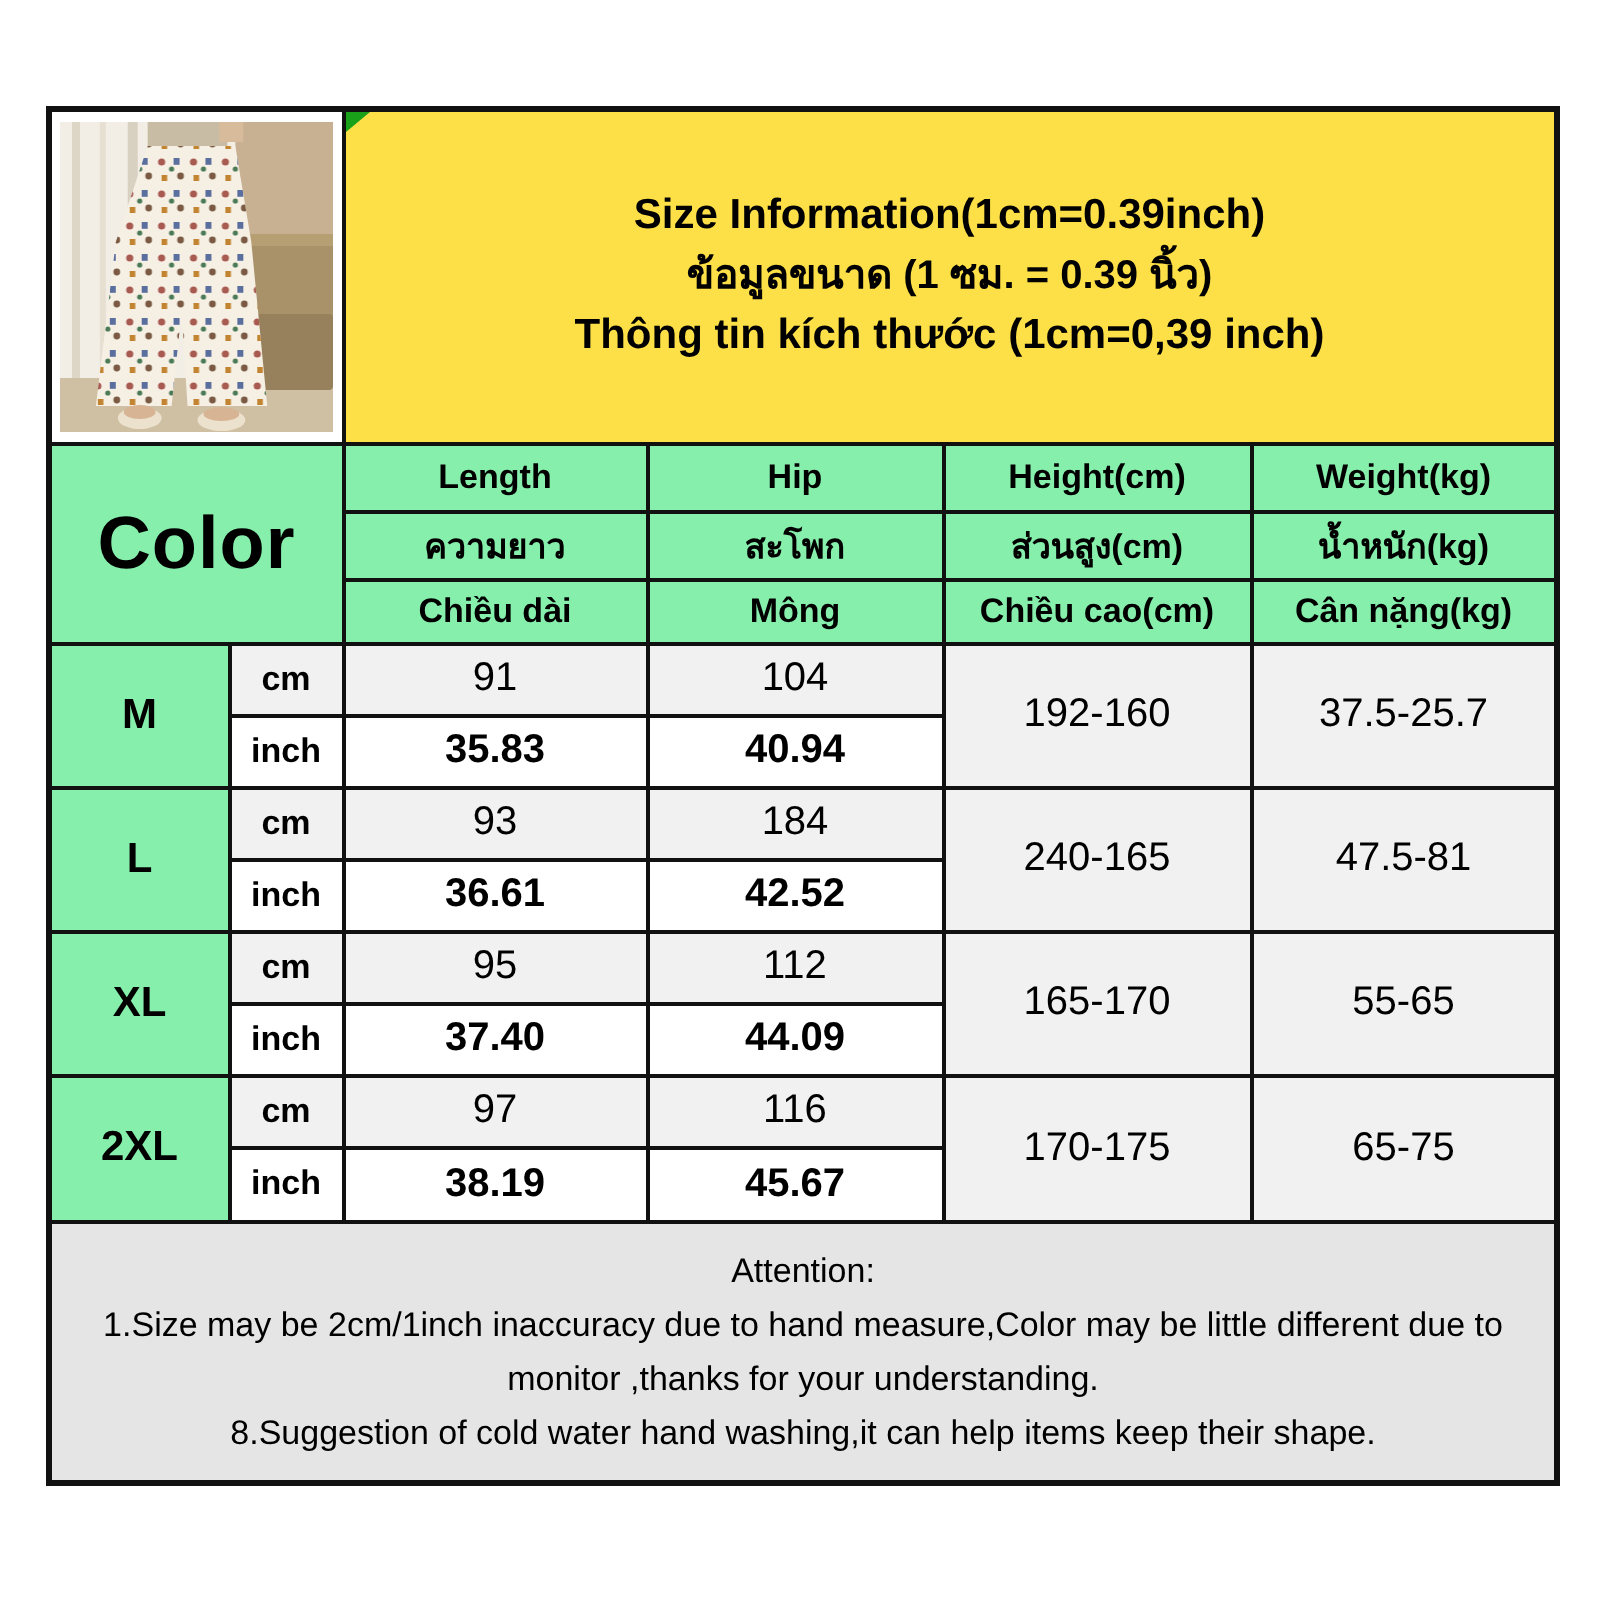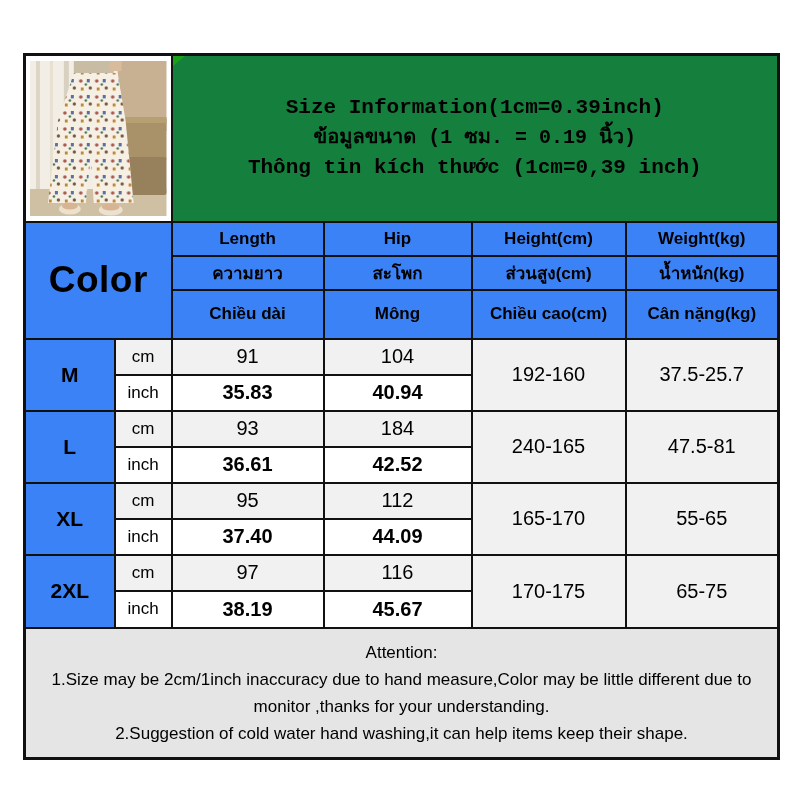--- a/index.html
+++ b/index.html
@@ -10,30 +10,30 @@
   }
   table.size-chart{
     position:absolute;left:23px;top:53px;width:754px;
     border-collapse:collapse;table-layout:fixed;
     border:3px solid #111;
   }
   table.size-chart td{
     border:2px solid #111;text-align:center;vertical-align:middle;
     padding:0;overflow:hidden;
   }
-  .c-head{background:#3b82f6;}
+  .c-head{background:#86efac;}
   .c-tint{background:#f1f1f1;}
   .c-white{background:#ffffff;font-weight:bold;}
-  .title-cell{background:#15803d;position:relative;font-family:Liberation Mono, monospace;}
+  .title-cell{background:#fde047;position:relative;}
   .title-line{font-weight:bold;font-size:21px;line-height:30px;}
   .title-line.th{font-size:20px;}
   .big-size{font-weight:bold;font-size:37px;letter-spacing:0.5px;}
   .hdr{font-weight:bold;font-size:17px;}
   .size-name{font-weight:bold;font-size:21px;}
-  .unit{font-weight:normal;font-size:17px;}
+  .unit{font-weight:bold;font-size:17px;}
   .val{font-size:20px;}
   .photo-cell{background:#ffffff;}
   .photo-wrap{margin:4px;height:155px;}
   .photo-wrap svg{display:block;width:100%;height:100%;}
   .corner-flag{
     position:absolute;left:0;top:0;width:0;height:0;
     border-top:10px solid #1aa11a;border-right:12px solid transparent;
   }
   .attn-cell{
     text-align:left;vertical-align:top;background:#e5e5e5;
@@ -95,41 +95,41 @@
             <ellipse cx="40" cy="148" rx="11" ry="5.5" fill="#ece1cd"></ellipse>
             <ellipse cx="40" cy="145" rx="8" ry="3.5" fill="#d7b493"></ellipse>
             <ellipse cx="81" cy="149" rx="12" ry="5.5" fill="#ece1cd"></ellipse>
             <ellipse cx="81" cy="146" rx="9" ry="3.5" fill="#d7b493"></ellipse>
           </svg>
         </div>
       </td>
       <td colspan="4" class="title-cell">
         <span class="corner-flag"></span>
         <div class="title-line">Size Information(1cm=0.39inch)</div>
-        <div class="title-line th">ข้อมูลขนาด (1 ซม. = 0.19 นิ้ว)</div>
+        <div class="title-line th">ข้อมูลขนาด (1 ซม. = 0.39 นิ้ว)</div>
         <div class="title-line">Thông tin kích thước (1cm=0,39 inch)</div>
       </td>
     </tr>
 
     <tr style="height:34px">
       <td colspan="2" rowspan="3" class="c-head">
         <span class="big-size">Color</span>
       </td>
       <td class="c-head hdr">Length</td>
       <td class="c-head hdr">Hip</td>
       <td class="c-head hdr">Height(cm)</td>
       <td class="c-head hdr">Weight(kg)</td>
     </tr>
     <tr style="height:34px">
       <td class="c-head hdr">ความยาว</td>
       <td class="c-head hdr">สะโพก</td>
       <td class="c-head hdr">ส่วนสูง(cm)</td>
       <td class="c-head hdr">น้ำหนัก(kg)</td>
     </tr>
-    <tr style="height:49px">
+    <tr style="height:32px">
       <td class="c-head hdr">Chiều dài</td>
       <td class="c-head hdr">Mông</td>
       <td class="c-head hdr">Chiều cao(cm)</td>
       <td class="c-head hdr">Cân nặng(kg)</td>
     </tr>
 
     <tr style="height:36px">
       <td rowspan="2" class="c-head size-name">M</td>
       <td class="c-tint unit">cm</td>
       <td class="c-tint val">91</td>
@@ -183,18 +183,18 @@
       <td class="c-white unit">inch</td>
       <td class="c-white val">38.19</td>
       <td class="c-white val">45.67</td>
     </tr>
 
     <tr style="height:131px">
       <td colspan="6" class="attn-cell">
         <div class="attn-line">Attention:</div>
         <div class="attn-line">1.Size may be 2cm/1inch inaccuracy due to hand measure,Color may be little different due to</div>
         <div class="attn-line">monitor ,thanks for your understanding.</div>
-        <div class="attn-line">2.Suggestion of cold water hand washing,it can help items keep their shape.</div>
+        <div class="attn-line">8.Suggestion of cold water hand washing,it can help items keep their shape.</div>
       </td>
     </tr>
   </tbody>
     </table>
 </div>
 
 </body></html>

